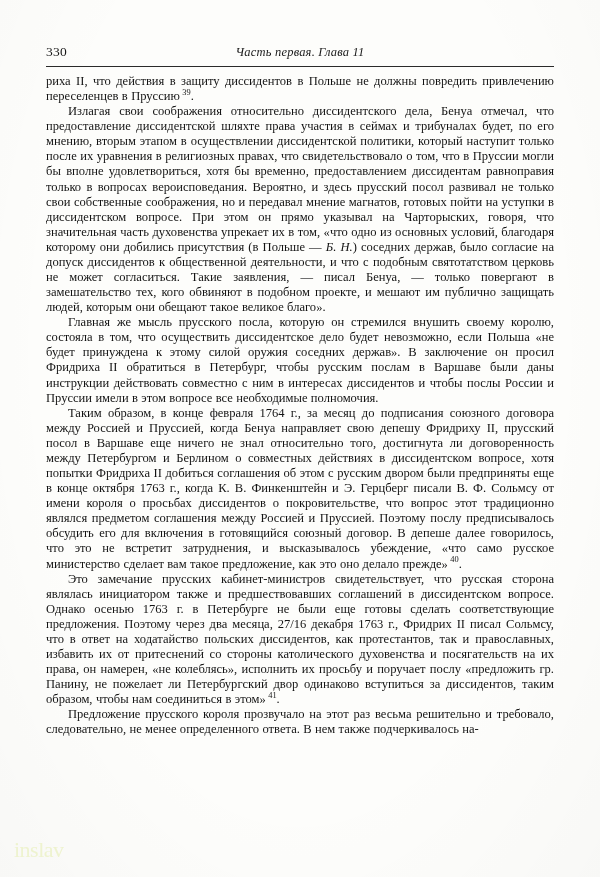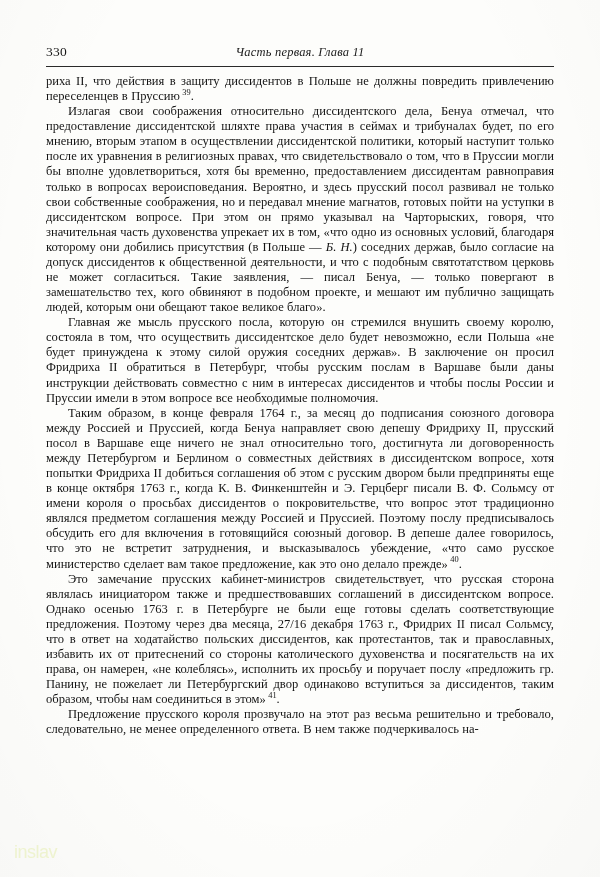--- a/index.html
+++ b/index.html
@@ -94,22 +94,22 @@
     pointer-events: none;
     background:
       radial-gradient(ellipse at 50% 40%, rgba(255,255,255,0) 60%, rgba(0,0,0,0.018) 100%);
   }
 
   
   .watermark {
     position: absolute;
     left: 14px;
     bottom: 14px;
-    font-family: Liberation Sans, sans-serif;
-    font-size: 18px;
+    font-family: Liberation Serif, serif;
+    font-size: 22px;
     letter-spacing: -0.5px;
     color: #eef3cf;
     font-weight: 400;
     user-select: none;
   }
 </style>
 </head>
 <body>
 
 <div class="page">

